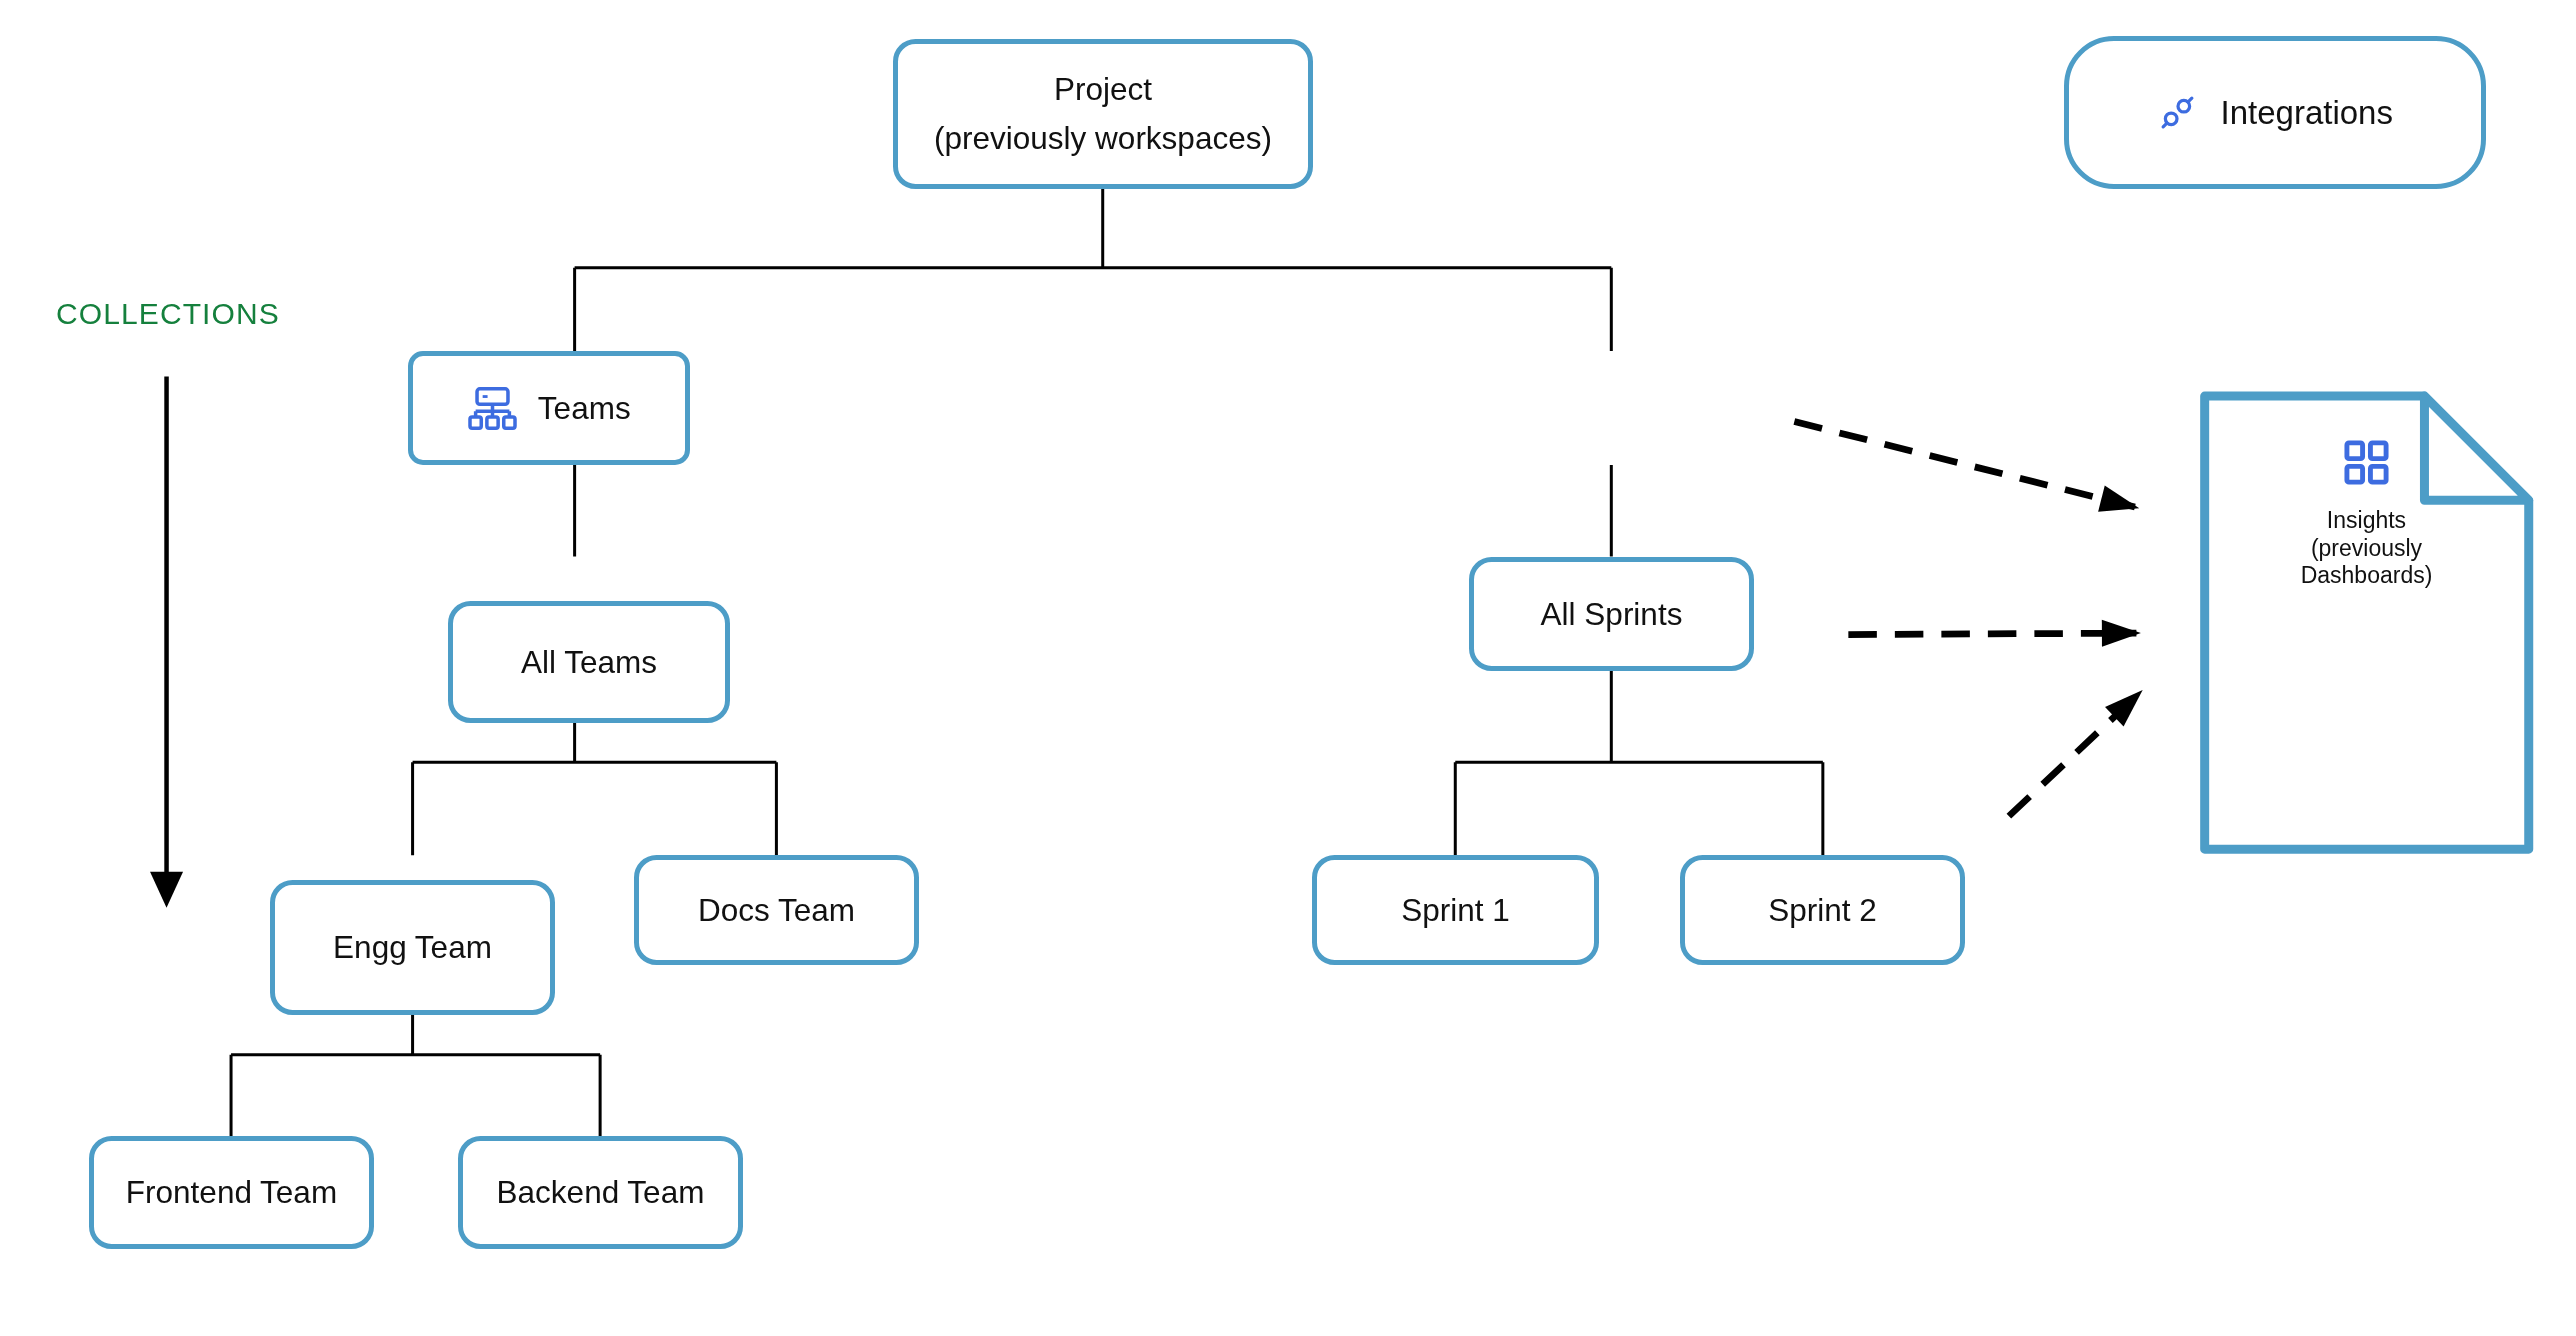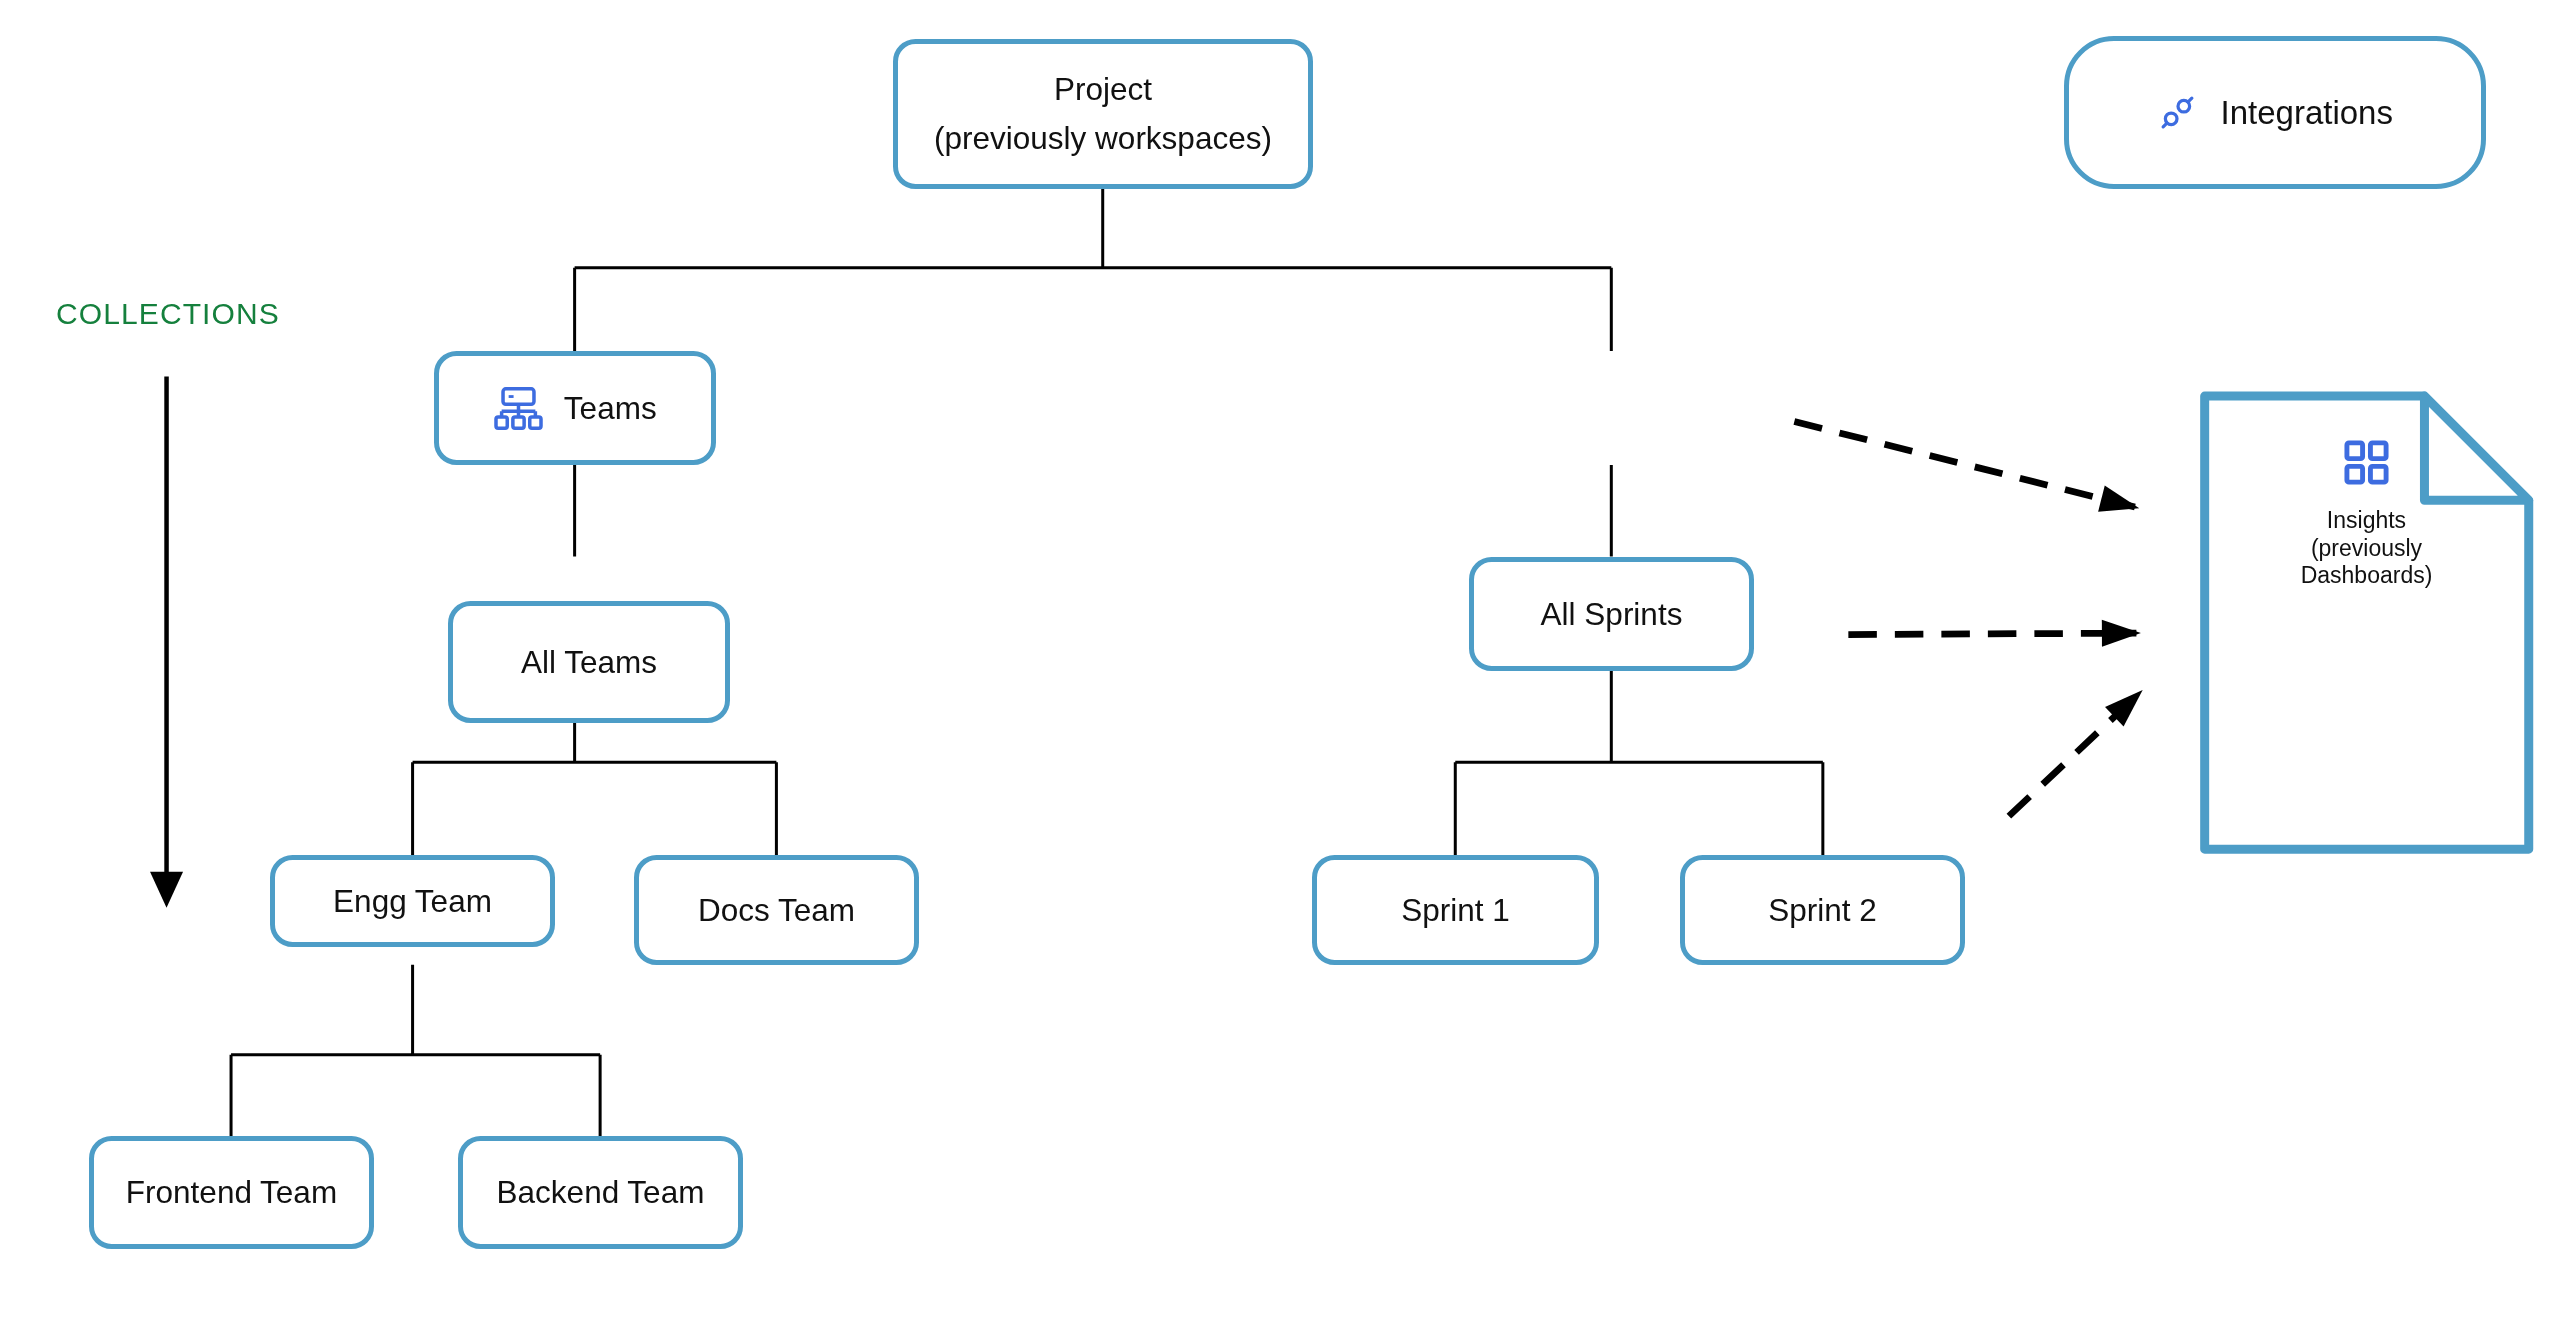--- a/index.html
+++ b/index.html
@@ -9,25 +9,25 @@
   }
   svg.layer{position:absolute;left:0;top:0;width:2576px;height:1336px;}
   .node{
     position:absolute;box-sizing:border-box;background:#ffffff;
     border:5.3px solid #4d9dc7;border-radius:22.5px;
     display:flex;align-items:center;justify-content:center;gap:19.5px;
     font-size:31.5px;color:#111111;text-align:center;
   }
   .node .lbl{white-space:nowrap;}
   #project       {left:893px;top:39px;  width:420px;height:150px;flex-direction:column;gap:4.5px;line-height:1.42;}
-  #teams         {left:434px; top:351px; width:282px;height:114px;}
+  #teams         {left:408px; top:351px; width:282px;height:114px;border-radius:15px;}
   #sprints       {left:1469px;top:351px; width:285px;height:114px;}
   #all-teams     {left:448px; top:557px; width:282px;height:122px;margin-top:44px;}
   #all-sprints   {left:1469px;top:557px; width:285px;height:114px;}
-  #engg-team     {left:270px; top:855px;width:285px;height:92px;}
+  #engg-team     {left:270px; top:880px;width:285px;height:135px;}
   #docs-team     {left:634px; top:855px;width:285px;height:110px;}
   #sprint-1      {left:1312px;top:855px;width:287px;height:110px;}
   #sprint-2      {left:1680px;top:855px;width:285px;height:110px;align-items:center;}
   #frontend-team {left:89px; top:1136px;width:285px;height:113px;}
   #backend-team  {left:458px; top:1136px;width:285px;height:113px;}
   #integrations  {left:2064px;top:36px;  width:422px;height:153px;border-radius:50px;gap:22.5px;font-size:33px;}
   .collections-label{
     position:absolute;left:56px;top:299px;font-size:30px;letter-spacing:1.1px;
     color:#15803d;line-height:1;white-space:nowrap;
   }

